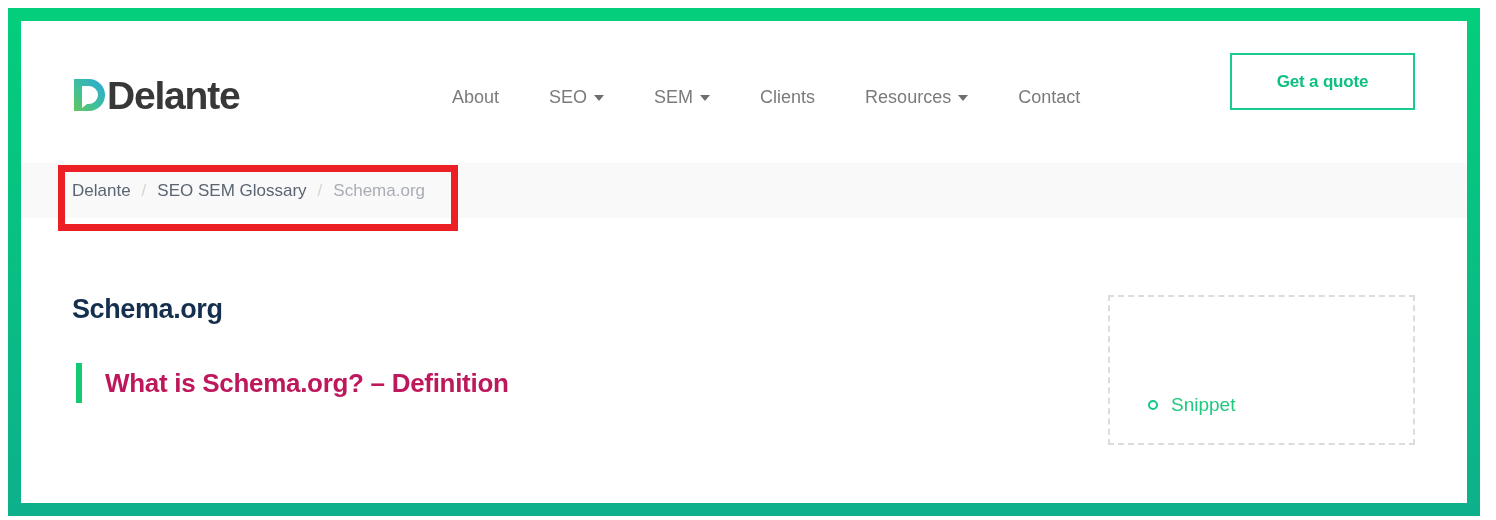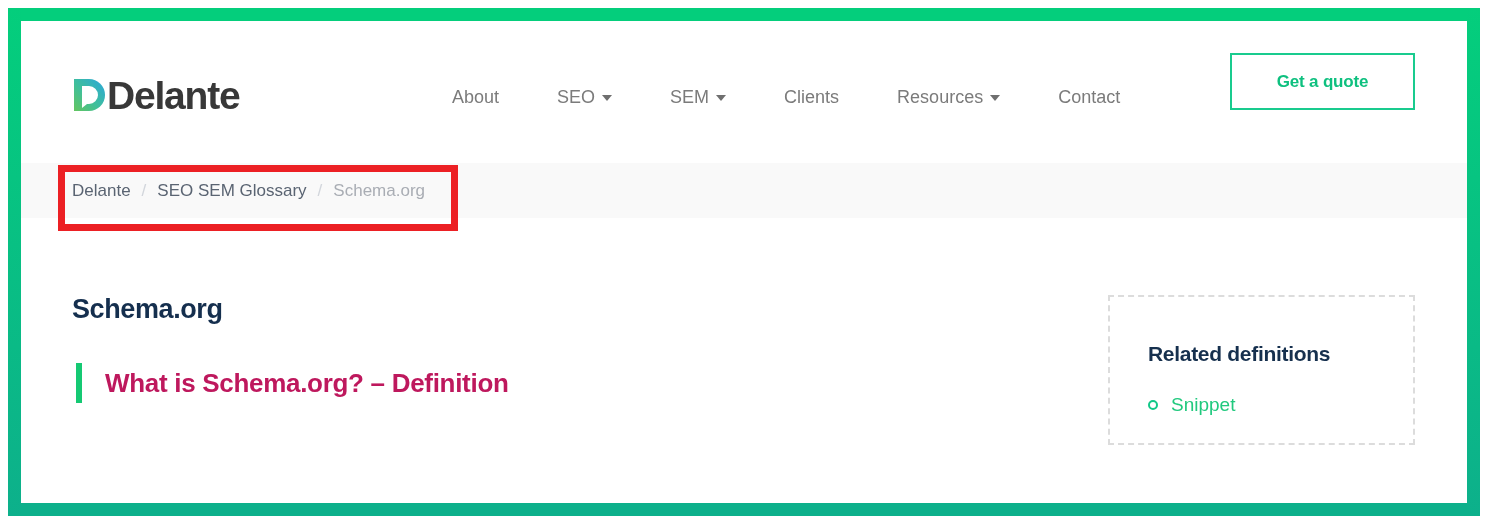--- a/index.html
+++ b/index.html
@@ -88,21 +88,21 @@
     margin-left: -1px;
   }
 
   
   #main-nav {
     position: absolute;
     left: 410px;
     top: 60px;
     display: flex;
     align-items: center;
-    gap: 16px;
+    gap: 8px;
   }
   .nav-item {
     display: flex;
     align-items: center;
     gap: 7px;
     padding: 6px 21px;
     font-size: 18px;
     color: #7b7b7b;
     text-decoration: none;
     white-space: nowrap;
@@ -348,21 +348,20 @@
     <div id="content">
 
       <h1 id="page-title">Schema.org</h1>
 
       <div id="definition-heading-wrap">
         <span id="definition-accent-bar"></span>
         <h2 id="definition-heading">What is Schema.org? – Definition</h2>
       </div>
 
       <aside id="related-box">
-        <h3 id="related-title">Related definitions</h3>
         <ul id="related-list">
           <li class="related-item">
             <span class="ring-bullet"></span>
             <a class="related-link" href="#">Snippet</a>
           </li>
         </ul>
       </aside>
 
     </div>
   </div>

